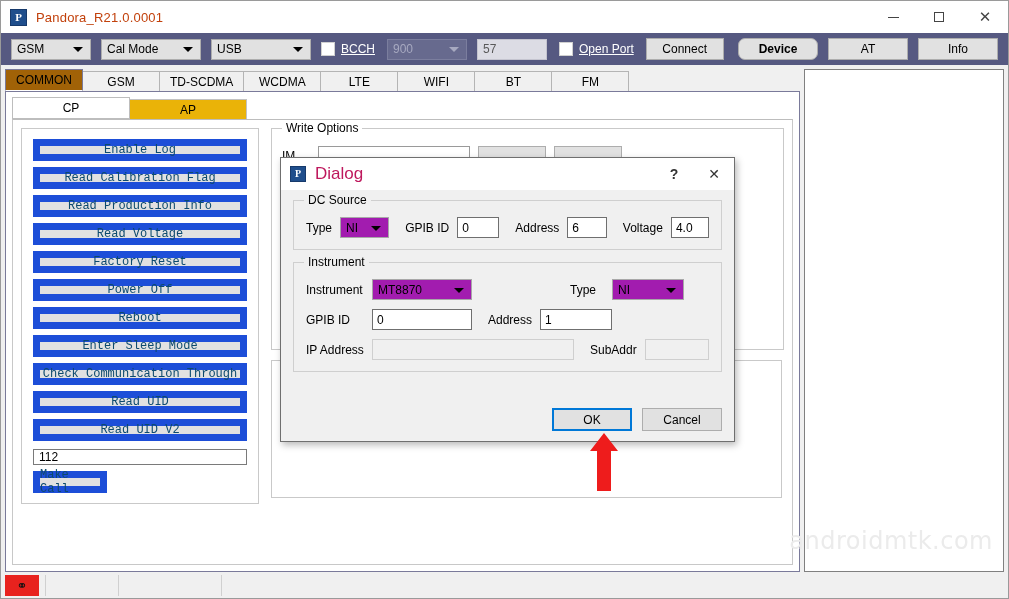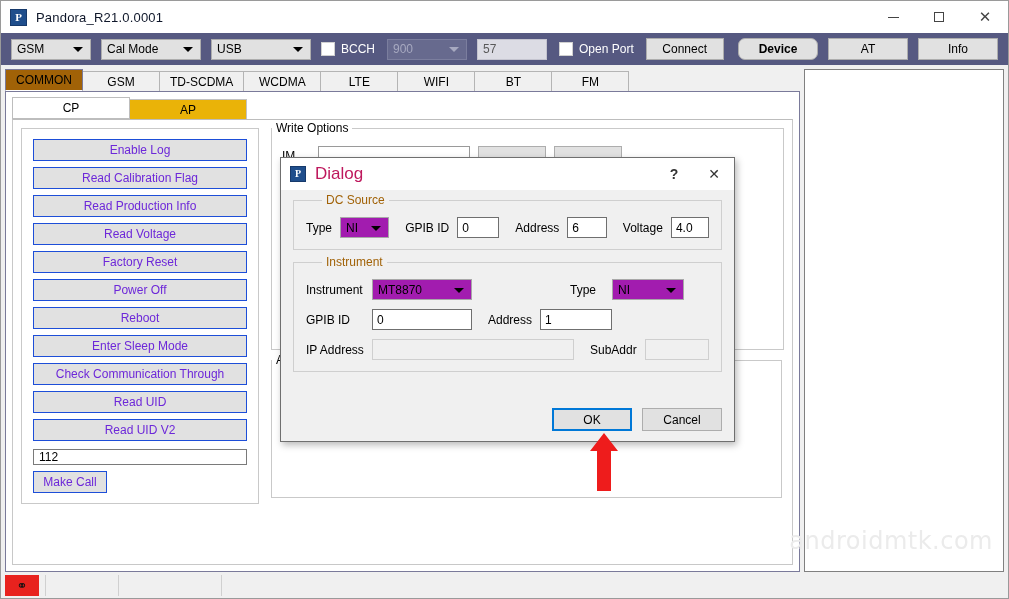--- a/index.html
+++ b/index.html
@@ -30,21 +30,21 @@
   .app-icon{
     width:17px;height:17px;margin-left:9px;margin-right:9px;
     background:#1f4e8c;
     border:1px solid #16396b;
     box-sizing:border-box;
     display:flex;align-items:center;justify-content:center;
     color:#fff;font-weight:bold;font-size:11px;
     font-family:"Liberation Serif", serif;
     line-height:1;
   }
-  .title-text{font-size:13px;color:#0f172a;letter-spacing:.2px;}
+  .title-text{font-size:13px;color:#c2410c;letter-spacing:.2px;}
   .win-btns{margin-left:auto;display:flex;height:32px;}
   .win-btn{
     width:46px;height:32px;display:flex;align-items:center;justify-content:center;
     color:#444;
   }
   .glyph-min{width:11px;height:1px;background:#444;display:block;}
   .glyph-max{width:10px;height:10px;border:1px solid #444;display:block;box-sizing:border-box;}
   .glyph-close{font-size:15px;line-height:1;font-family:"DejaVu Sans",sans-serif;}
   
   .toolbar{
@@ -66,21 +66,21 @@
   }
   .tb-combo.w100{width:100px;}
   .tb-combo.disabled{background:#676a8e;border-color:#7b7e9e;color:#a7a9c0;}
   .tb-combo .arrow{
     position:absolute;right:7px;top:50%;margin-top:-2px;
     width:0;height:0;border-left:5px solid transparent;border-right:5px solid transparent;
     border-top:5px solid #000;
   }
   .tb-combo.disabled .arrow{border-top-color:#a7a9c0;}
   .tb-check{
-    display:flex;align-items:center;gap:6px;margin-right:12px;color:#fff;font-size:12px;
+    display:flex;align-items:center;gap:6px;margin-right:12px;color:#fff;font-size:12px;text-decoration:underline;
   }
   .tb-box{
     width:14px;height:14px;background:#fff;border:1px solid #d0d0d0;box-sizing:border-box;
   }
   .tb-input{
     height:21px;width:70px;background:#dcdce4;border:1px solid #c4c4cf;
     box-sizing:border-box;display:flex;align-items:center;padding-left:5px;
     font-size:12px;color:#595959;margin-right:12px;
   }
   .tb-btn{
@@ -123,36 +123,36 @@
   .inner-panel{
     flex:1;background:#ffffff;border:1px solid #c8c8c8;border-top-color:#bdbdbd;
     box-sizing:border-box;min-height:0;position:relative;display:flex;padding:8px;gap:10px;
   }
   
   .btn-group{
     width:238px;border:1px solid #c9c9c9;box-sizing:border-box;padding:10px 11px;
     display:flex;flex-direction:column;gap:6px;align-self:flex-start;
   }
   .ctl-btn{
-    height:22px;background:#e1e1e1;border:1px solid #1d4ed8;box-sizing:border-box;
-    display:flex;align-items:center;justify-content:center;font-size:12px;color:#6d28d9;
+    height:22px;background:#e1e1e1;border:7px solid #1d4ed8;box-sizing:border-box;
+    display:flex;align-items:center;justify-content:center;font-size:12px;color:#0c4a6e;font-family:Liberation Mono, monospace;
   }
   .call-row{display:flex;gap:6px;margin-top:2px;flex-direction:column;}
   .call-input{
     flex:1;height:22px;background:#fff;border:1px solid #7a7a7a;box-sizing:border-box;
     display:flex;align-items:center;padding-left:5px;font-size:12px;
   }
   .call-btn{width:74px;}
   
   .wo-group{
     flex:1;border:1px solid #c9c9c9;box-sizing:border-box;position:relative;
     margin-left:2px;align-self:flex-start;height:222px;
   }
   .gb-title{
-    position:absolute;top:-8px;left:0;background:#ffffff;padding:0 4px;font-size:12px;color:#000;
+    position:absolute;top:-8px;left:10px;background:#ffffff;padding:0 4px;font-size:12px;color:#000;
   }
   .wo-rows{padding:16px 10px 10px 10px;display:flex;flex-direction:column;gap:11px;}
   .wo-row{display:flex;align-items:center;gap:8px;height:22px;}
   .wo-lab{width:28px;font-size:12px;}
   .wo-field{width:152px;height:21px;background:#fff;border:1px solid #9a9a9a;box-sizing:border-box;}
   .wo-btn{width:68px;height:21px;background:#e1e1e1;border:1px solid #adadad;box-sizing:border-box;}
   .wo-chk{width:15px;height:15px;background:#fff;border:1px solid #5a5a5a;box-sizing:border-box;}
   .ad-group{
     position:absolute;left:2px;right:2px;top:232px;height:138px;
     border:1px solid #c9c9c9;box-sizing:border-box;
@@ -189,21 +189,21 @@
   }
   .dlg-title-text{font-size:17px;color:#be185d;}
   .dlg-tbtns{margin-left:auto;display:flex;height:32px;}
   .dlg-tbtn{width:40px;height:32px;display:flex;align-items:center;justify-content:center;color:#333;font-size:14px;}
   .dlg-tbtn.help{font-weight:bold;}
   .dlg-body{flex:1;padding:10px 12px;box-sizing:border-box;position:relative;}
   .fs{
     border:1px solid #cfcfcf;box-sizing:border-box;position:relative;margin-bottom:12px;
   }
   .fs-title{
-    position:absolute;top:-8px;left:10px;background:#f0f0f0;padding:0 4px;font-size:12px;color:#a16207;margin-left:18px;
+    position:absolute;top:-8px;left:10px;background:#f0f0f0;padding:0 4px;font-size:12px;color:#000000;
   }
   .fs-in{padding:16px 12px 11px 12px;}
   .row{display:flex;align-items:center;gap:8px;margin-bottom:9px;}
   .row:last-child{margin-bottom:0;}
   .lab{font-size:12px;white-space:nowrap;}
   .combo{
     height:21px;background:#a21caf;border:1px solid #a8a8a8;box-sizing:border-box;
     display:flex;align-items:center;padding-left:5px;font-size:12px;position:relative;
   }
   .combo .arrow{

